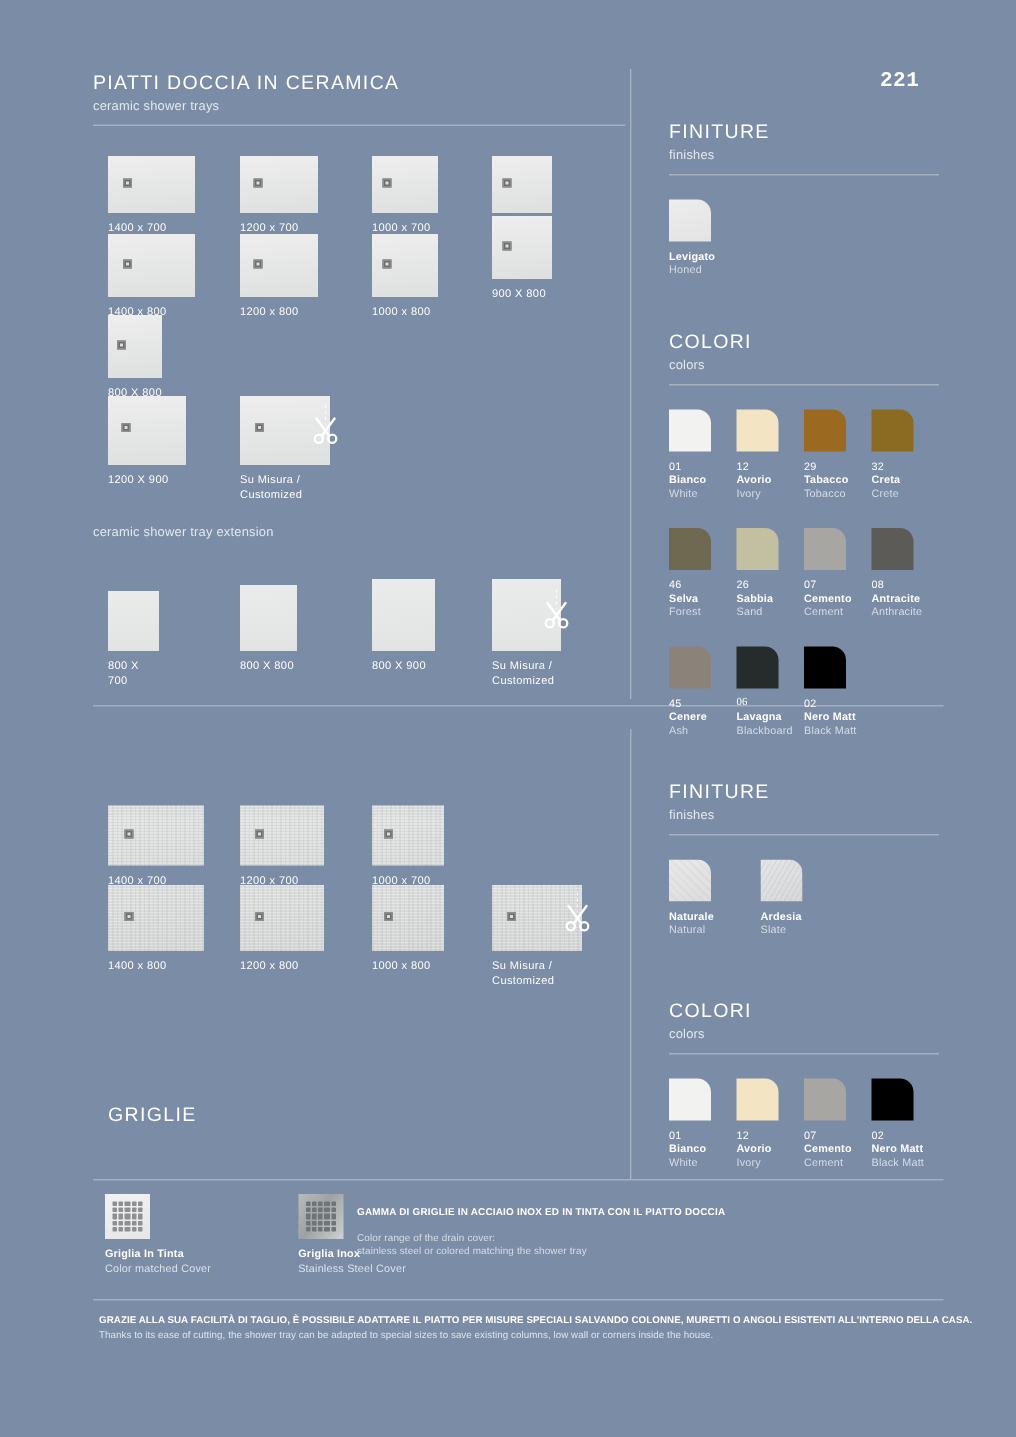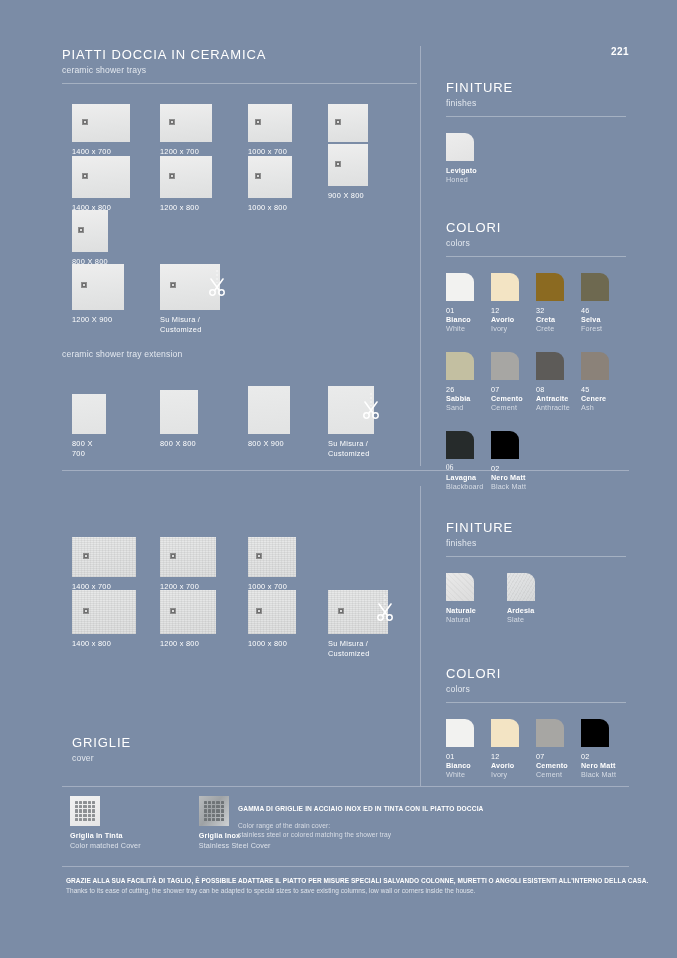--- a/index.html
+++ b/index.html
@@ -50,26 +50,27 @@
   }
   .head-rule {
     height: 1px;
     background: rgba(255,255,255,0.32);
     margin-top: 7px;
   }
 
   
   .page-no {
     position: absolute;
-    right: 48px;
+    right: 64px;
     top: 46px;
-    font-size: 10px;
+    font-size: 14px;
     font-weight: bold;
     letter-spacing: 0.4px;
     color: #ffffff;
+    font-family: Liberation Mono, monospace;
   }
 
   
   .tray-grid { position: absolute; }
   .tray-item { position: absolute; }
 
   .tray-box {
     position: relative;
     background: #e9eaea;
     box-shadow: 0 0 0 0 rgba(0,0,0,0);
@@ -411,21 +412,20 @@
             <path d="M7 10 L15 21" stroke="#ffffff" stroke-width="1.6" stroke-linecap="round"></path>
             <path d="M19 10 L11 21" stroke="#ffffff" stroke-width="1.6" stroke-linecap="round"></path>
             <circle cx="8.5" cy="23.5" r="2.7" stroke="#ffffff" stroke-width="1.5" fill="none"></circle>
             <circle cx="17.5" cy="23.5" r="2.7" stroke="#ffffff" stroke-width="1.5" fill="none"></circle>
           </svg></div>
       </div>
     </div>
 
   <div style="position:absolute; left:72px; top:736px; width:340px;">
     <div class="sec-title big">GRIGLIE</div>
-    <div class="sec-sub">cover</div>
   </div>
 
   <div id="griglie-items" style="position: absolute; left: 70px; top: 796px; display: flex; gap: 58px;">
       <div>
         <div class="grille-box tinta">
           <div class="dot"></div>
           <div class="dot"></div>
           <div class="dot"></div>
           <div class="dot"></div>
           <div class="dot"></div>
@@ -517,20 +517,26 @@
         <div class="sw-name" style="margin-top: 0px;">Bianco</div>
         <div class="sw-en">White</div>
       </div>
       <div class="color-item">
         <div class="color-chip" style="background: rgb(243, 228, 196);"></div>
         <div class="sw-code" style="margin-top: 5px;">12</div>
         <div class="sw-name" style="margin-top: 0px;">Avorio</div>
         <div class="sw-en">Ivory</div>
       </div>
       <div class="color-item">
+        <div class="color-chip" style="background: rgb(155, 106, 32);"></div>
+        <div class="sw-code" style="margin-top: 5px;">29</div>
+        <div class="sw-name" style="margin-top: 0px;">Tabacco</div>
+        <div class="sw-en">Tobacco</div>
+      </div>
+      <div class="color-item">
         <div class="color-chip" style="background: rgb(139, 106, 33);"></div>
         <div class="sw-code" style="margin-top: 5px;">32</div>
         <div class="sw-name" style="margin-top: 0px;">Creta</div>
         <div class="sw-en">Crete</div>
       </div>
       <div class="color-item">
         <div class="color-chip" style="background: rgb(110, 105, 80);"></div>
         <div class="sw-code" style="margin-top: 5px;">46</div>
         <div class="sw-name" style="margin-top: 0px;">Selva</div>
         <div class="sw-en">Forest</div>

